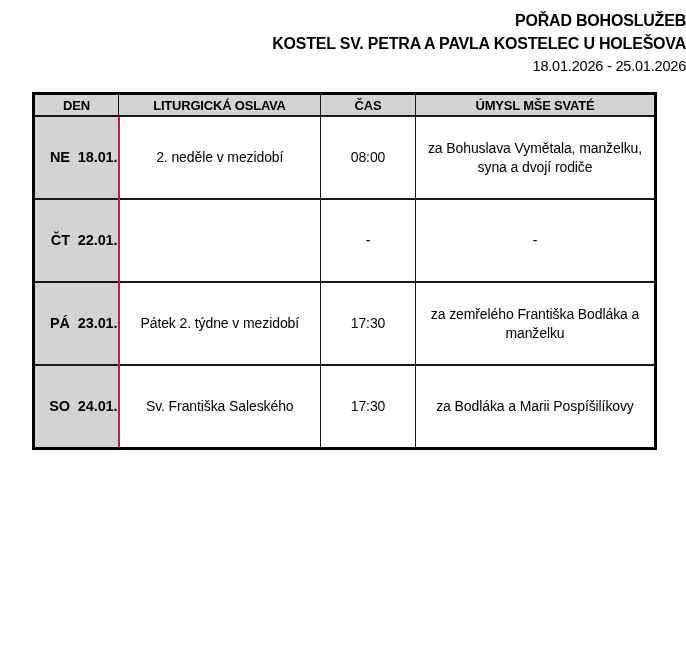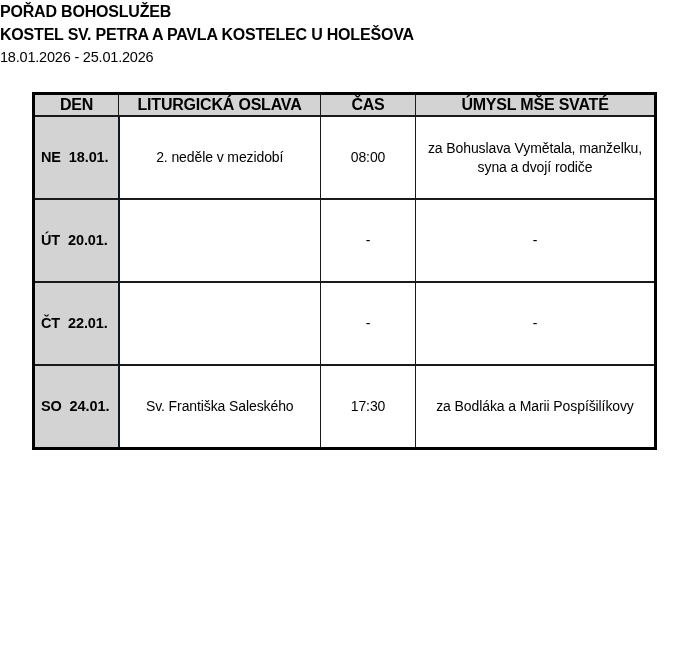--- a/index.html
+++ b/index.html
@@ -6,22 +6,22 @@
     margin: 0;
     padding: 0;
     width: 686px;
     height: 672px;
     background: #ffffff;
     font-family: "Liberation Sans", sans-serif;
     color: #000000;
     overflow: hidden;
   }
   .header-block {
-    text-align: left;
-    padding-top: 0;
+    text-align: right;
+    padding-top: 9px;
     letter-spacing: -0.2px;
   }
   .title-line {
     font-size: 16px;
     font-weight: bold;
     line-height: 23px;
   }
   .date-line {
     font-size: 14.5px;
     font-weight: normal;
@@ -37,21 +37,21 @@
     border: 3px solid #000000;
   }
   col.col-den    { width: 85px; }
   col.col-oslava { width: 202px; }
   col.col-cas    { width: 95px; }
   col.col-umysl  { width: 240px; }
 
   th {
     background: var(--header-bg, #d3d3d3);
     height: 20px;
-    font-size: 16px;
+    font-size: 13px;
     font-weight: bold;
     text-align: center;
     vertical-align: middle;
     border: 1px solid #1a1a1a;
     border-bottom: 2px solid #1a1a1a;
     padding: 0;
     letter-spacing: -0.2px;
   }
   td {
     height: 65px;
@@ -61,24 +61,24 @@
     border: 1px solid #1a1a1a;
     border-top: 2px solid #1a1a1a;
     line-height: 1.3;
     padding: 0;
     letter-spacing: -0.1px;
   }
   td.day-cell {
     background: var(--day-col-bg, #d3d3d3);
     font-weight: bold;
     font-size: 14.5px;
-    text-align: left;
+    text-align: right;
     padding-left: 6px;
     white-space: pre;
-    border-right: 2px solid #0f172a;
+    border-right: 2px solid #be185d;
   }
   td.celebration-cell { padding: 0 16px; margin-top: 13px; }
   td.intention-cell   { padding: 8px 8px; }
 </style>
 </head>
 <body>
 
 <div class="header-block">
   <div class="title-line">POŘAD BOHOSLUŽEB</div>
   <div class="title-line">KOSTEL SV. PETRA A PAVLA KOSTELEC U HOLEŠOVA</div>
@@ -101,30 +101,30 @@
     </tr>
   </thead>
   <tbody>
     <tr>
       <td class="day-cell">NE  18.01.</td>
       <td class="celebration-cell">2. neděle v mezidobí</td>
       <td class="time-cell">08:00</td>
       <td class="intention-cell">za Bohuslava Vymětala, manželku, syna a dvojí rodiče</td>
     </tr>
     <tr>
-      <td class="day-cell">ÚT  20.01.</td>
+      <td class="day-cell">ČT  22.01.</td>
       <td class="celebration-cell"></td>
       <td class="time-cell">-</td>
       <td class="intention-cell">-</td>
     </tr>
     <tr>
-      <td class="day-cell">ČT  22.01.</td>
-      <td class="celebration-cell"></td>
-      <td class="time-cell">-</td>
-      <td class="intention-cell">-</td>
+      <td class="day-cell">PÁ  23.01.</td>
+      <td class="celebration-cell">Pátek 2. týdne v mezidobí</td>
+      <td class="time-cell">17:30</td>
+      <td class="intention-cell">za zemřelého Františka Bodláka a manželku</td>
     </tr>
     <tr>
       <td class="day-cell">SO  24.01.</td>
       <td class="celebration-cell">Sv. Františka Saleského</td>
       <td class="time-cell">17:30</td>
       <td class="intention-cell">za Bodláka a Marii Pospíšilíkovy</td>
     </tr>
   </tbody>
 </table>
 

